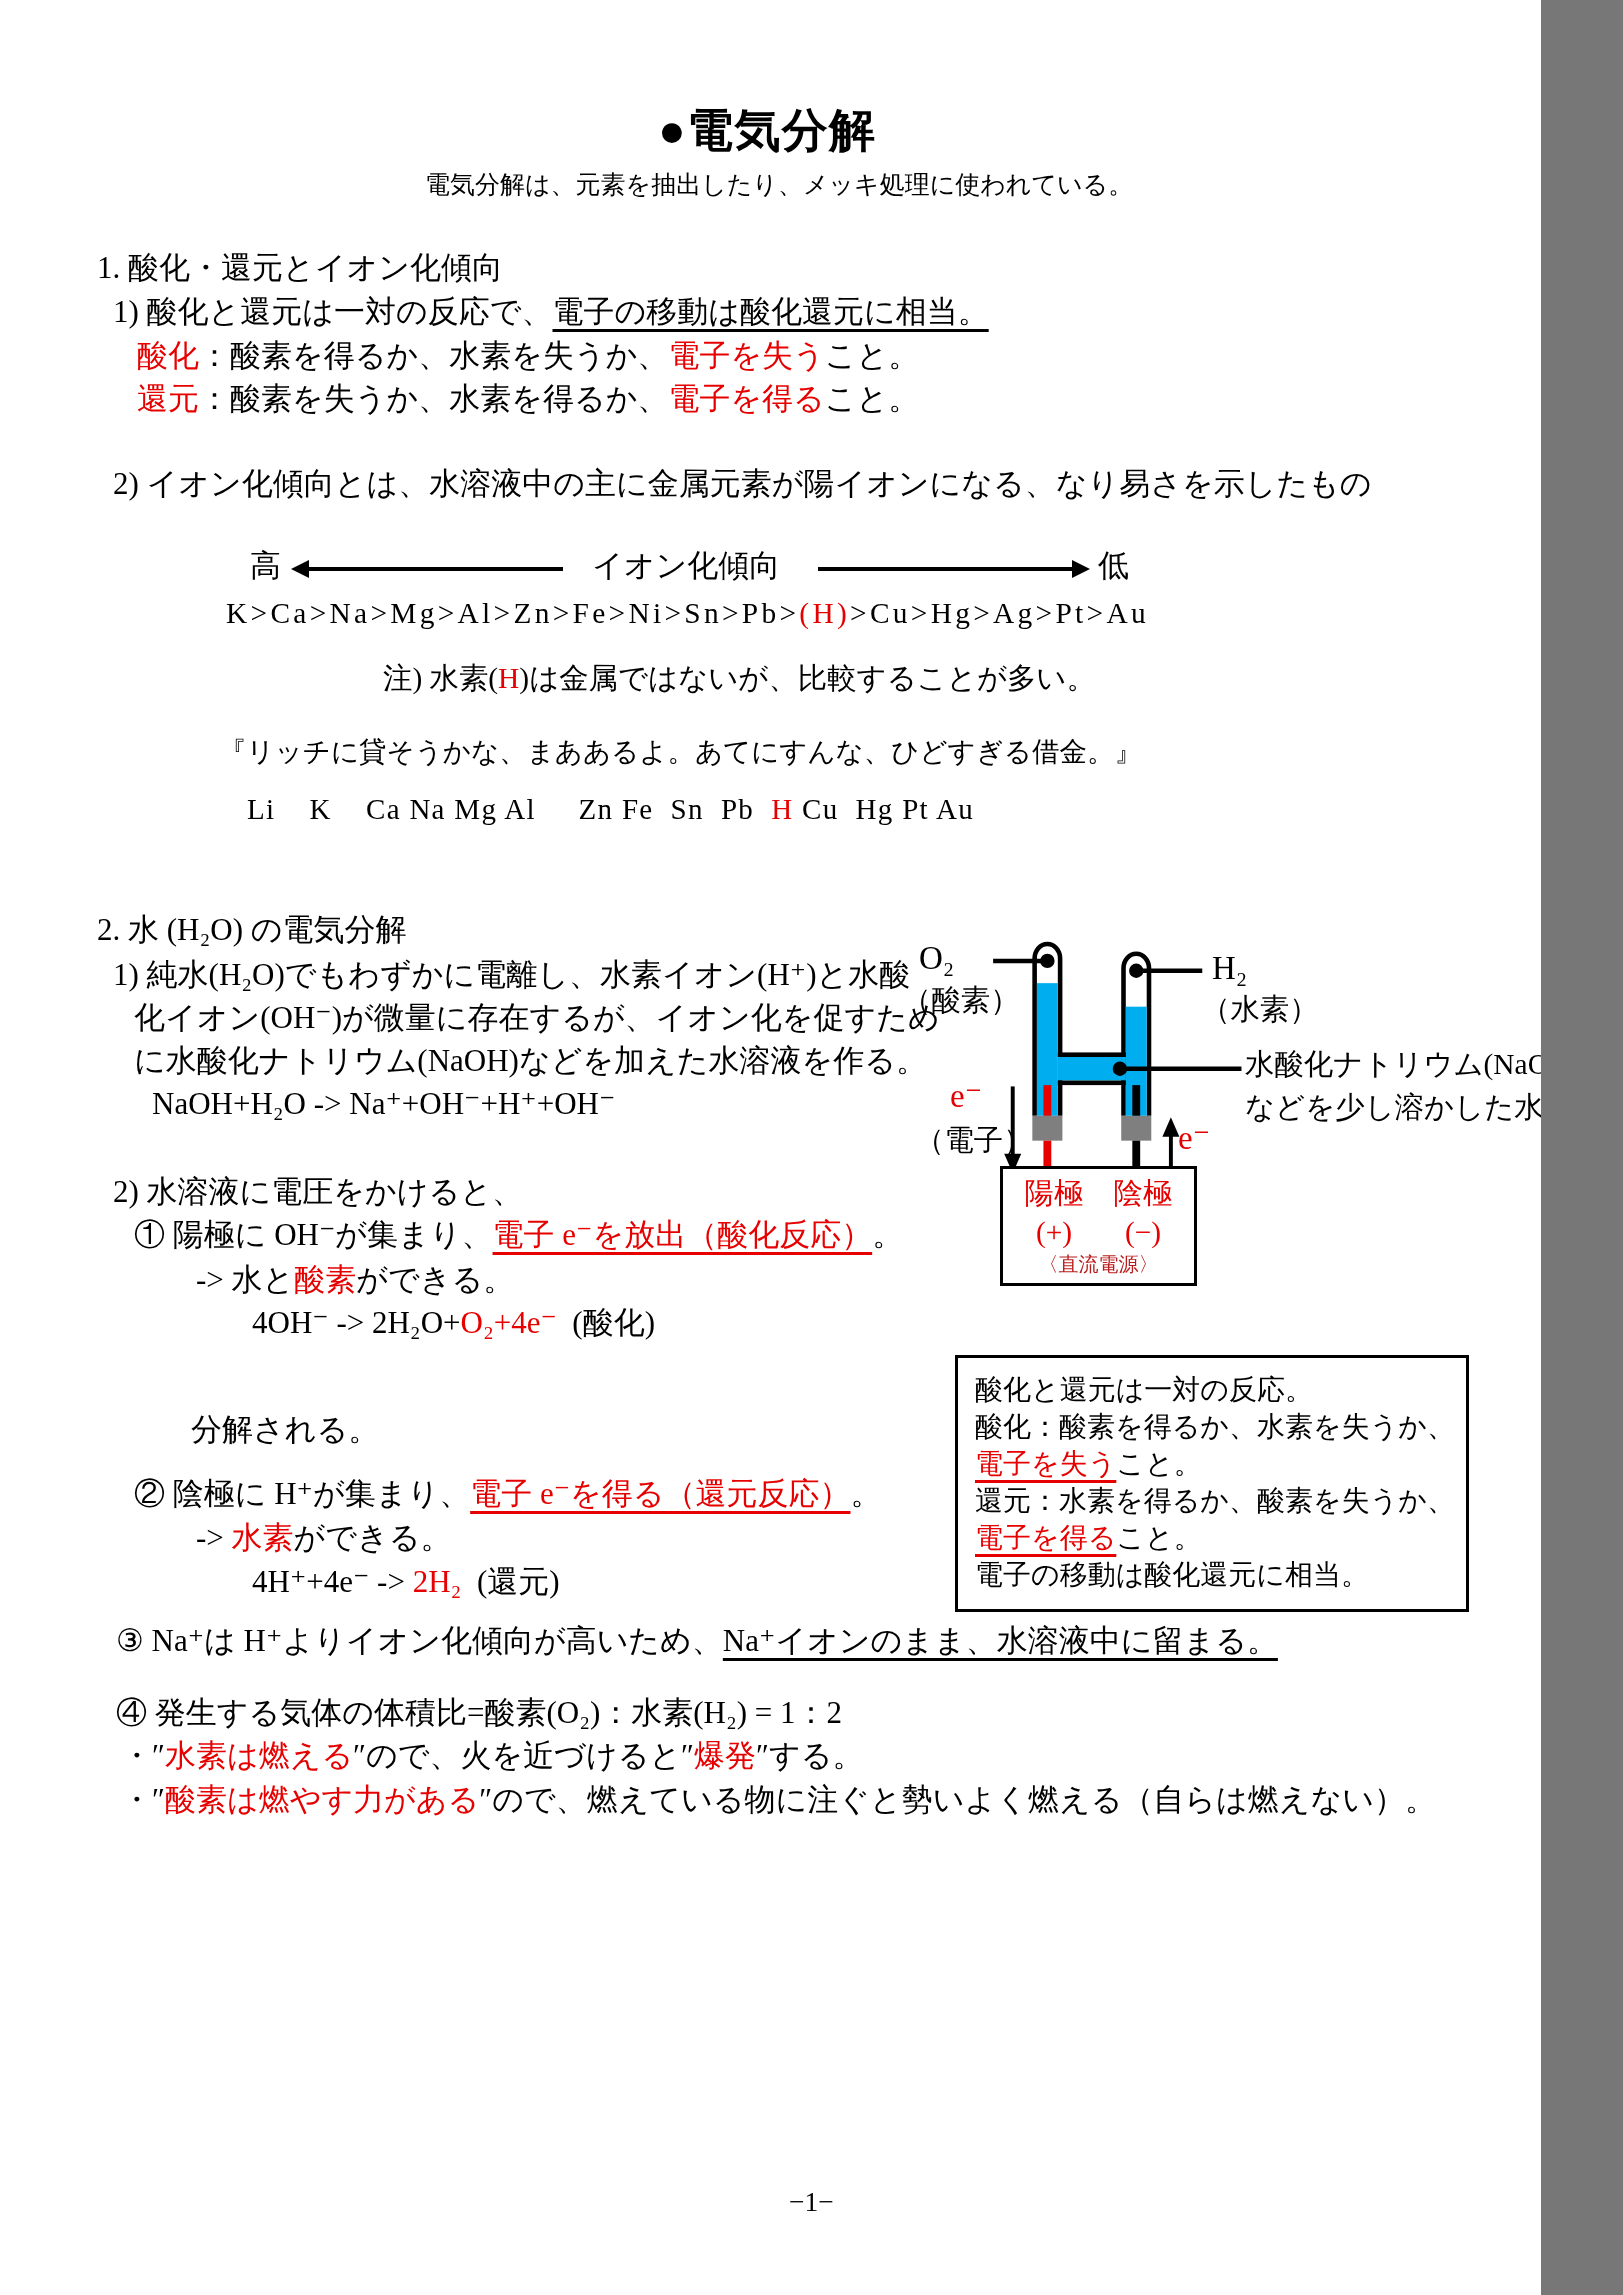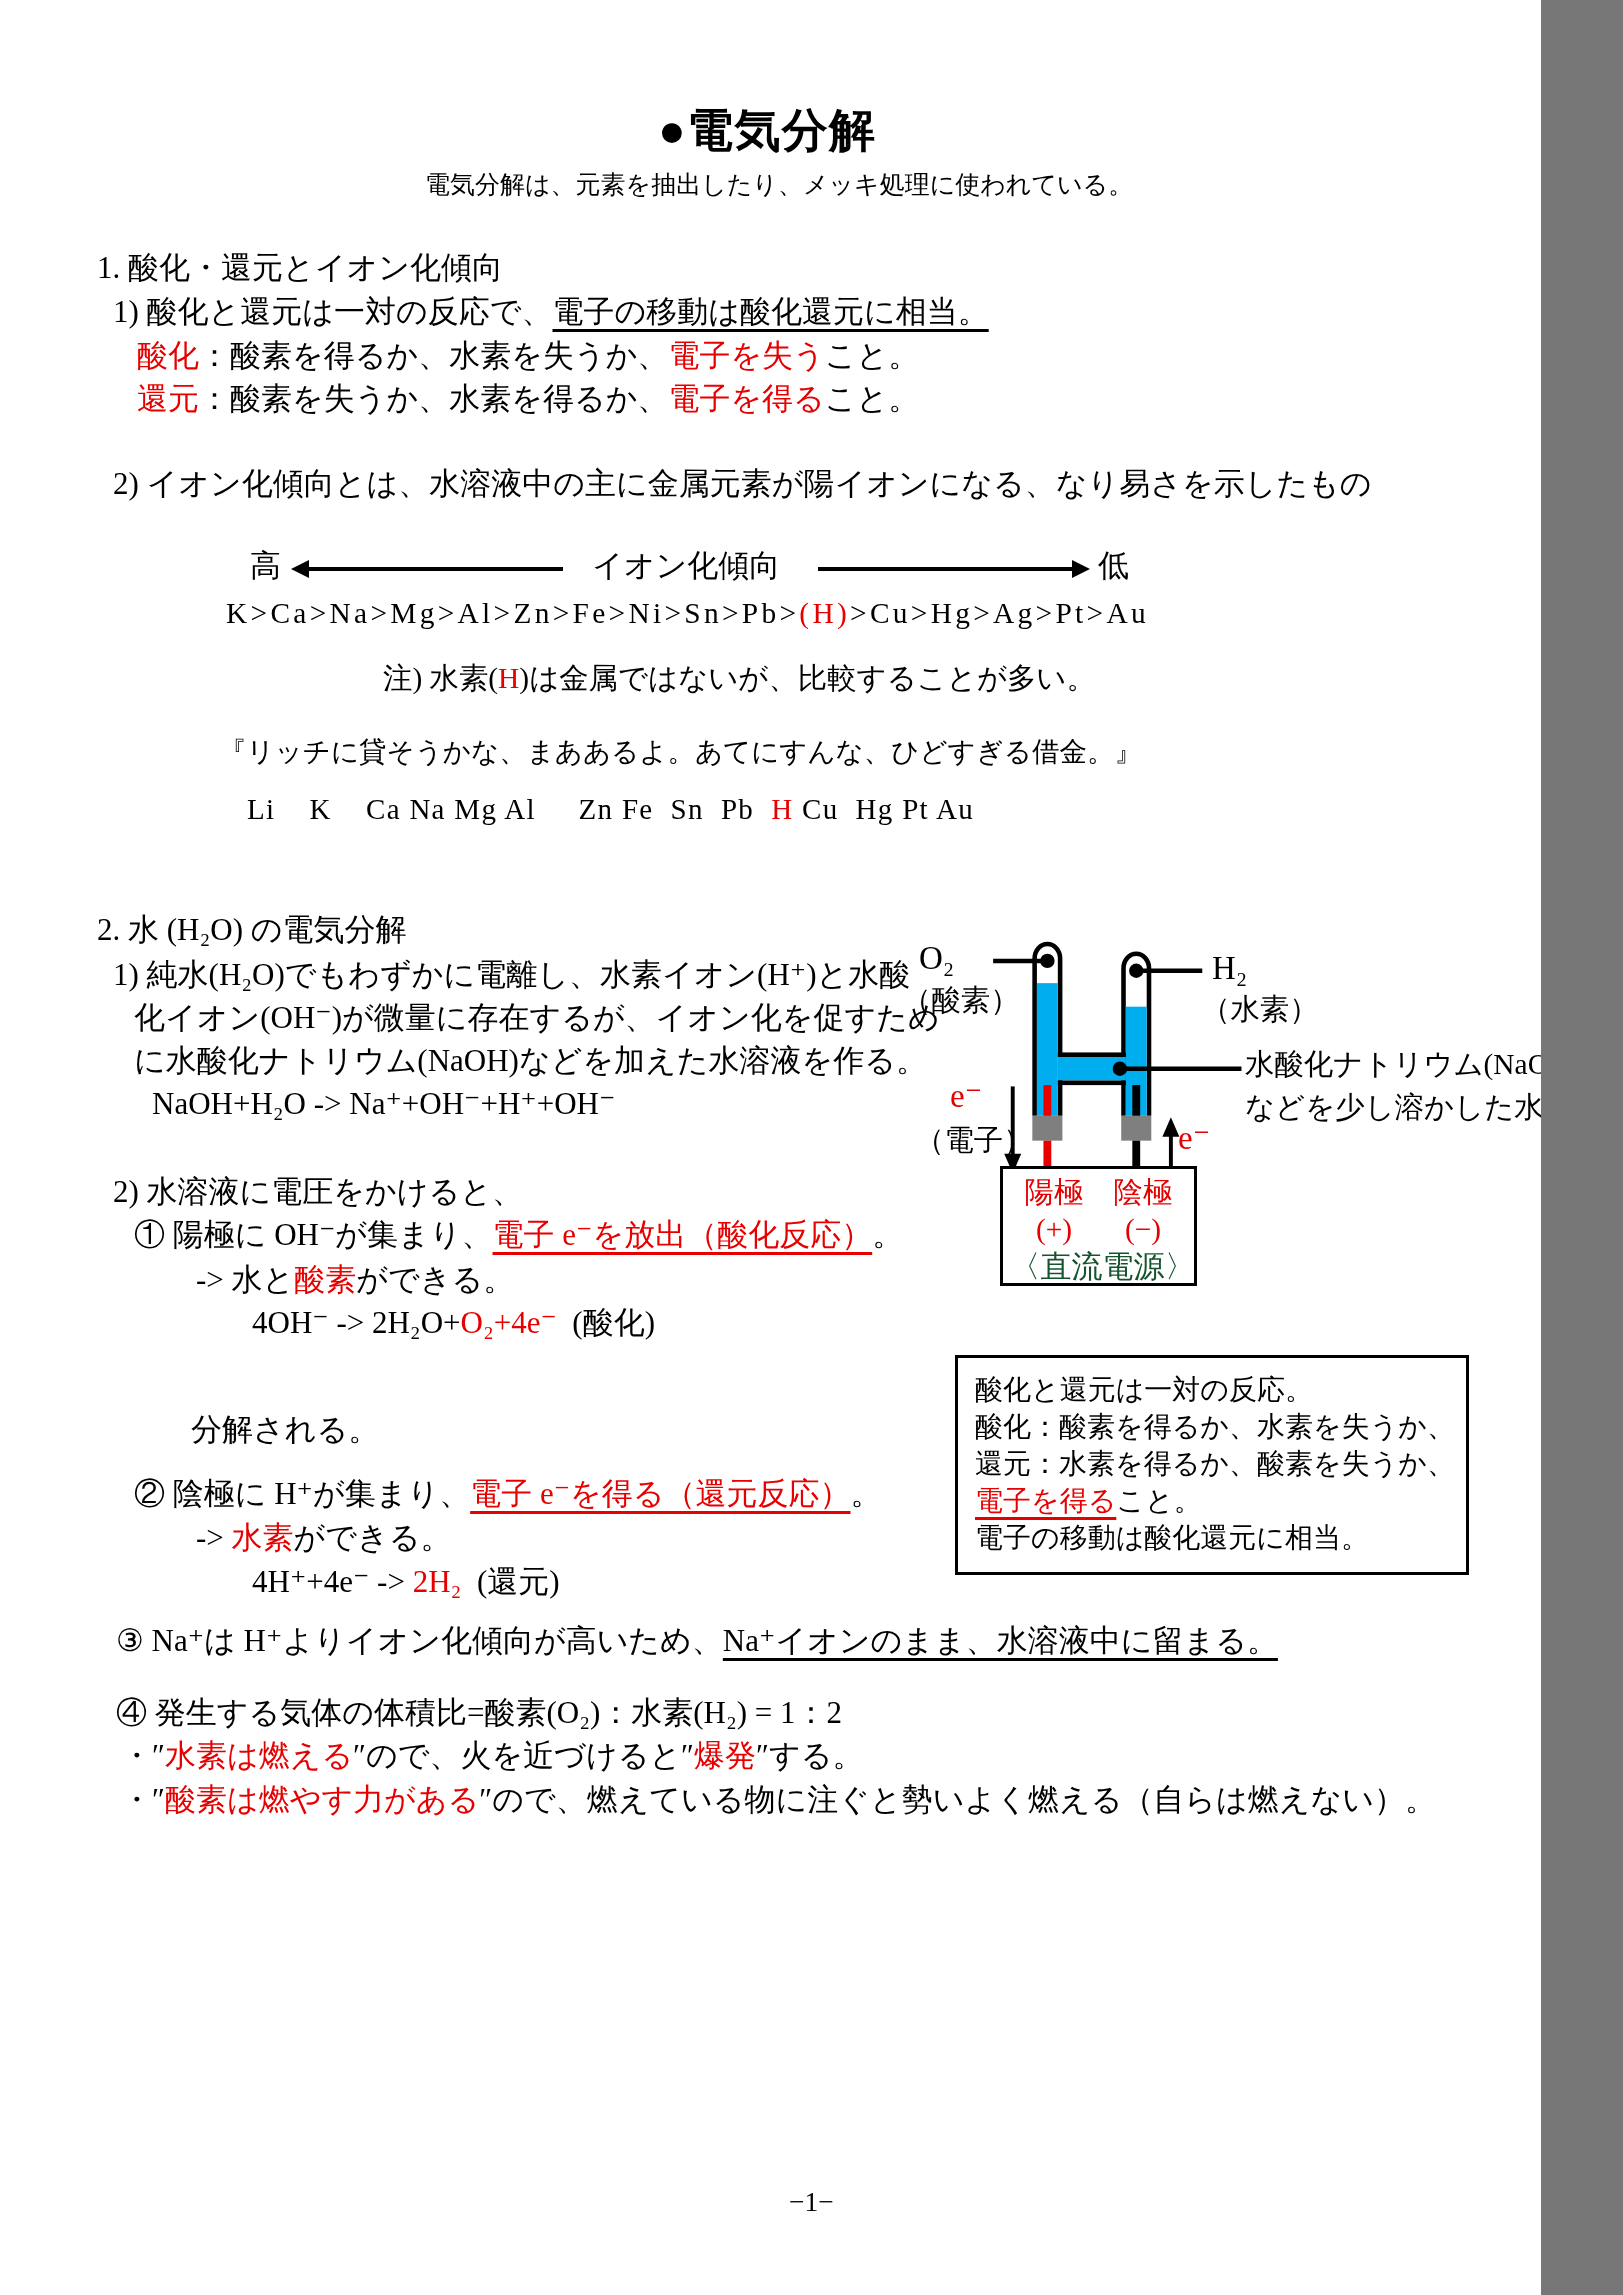--- a/index.html
+++ b/index.html
@@ -42,21 +42,21 @@
   }
   .apparatus{position:absolute;}
   .dlabel{position:absolute;font-size:29.4px;line-height:1.1;white-space:pre;}
   .dlabel.big{font-size:33px;}
   .power-box{
     position:absolute;border:3.9px solid #000;background:#fff;
     display:flex;flex-direction:column;justify-content:space-around;
     padding:3.9px 6.5px;
   }
   .power-row{display:flex;justify-content:space-around;font-size:29.4px;color:#e60000;}
-  .power-dc{text-align:center;font-size:31px;color:#14532d;white-space:pre;}
+  .power-dc{text-align:center;font-size:20px;color:#b91c1c;white-space:pre;}
   .summary-box{
     position:absolute;border:3.3px solid #000;background:#fff;
     padding:14.4px 17px;
   }
   .summary-box .sln{font-size:28px;line-height:1.32;white-space:pre;}
   .pagenum{position:absolute;font-size:27.5px;}
 </style>
 </head>
 <body>
 
@@ -149,20 +149,21 @@
     <div class="power-row">
       <span>(+)</span>
       <span>(−)</span>
     </div>
     <div class="power-dc">〈直流電源〉</div>
   </div>
 
   <div class="summary-box" style="left:955px;top:1355px;width:474px;">
     <div class="sln"><span class="c-k">酸化と還元は一対の反応。</span></div>
     <div class="sln"><span class="c-b">酸化</span><span class="c-k">：酸素を得るか、水素を失うか、</span></div>
+    <div class="sln"><span class="c-r u">電子を失う</span><span class="c-k">こと。</span></div>
     <div class="sln"><span class="c-b">還元</span><span class="c-k">：水素を得るか、酸素を失うか、</span></div>
     <div class="sln"><span class="c-r u">電子を得る</span><span class="c-k">こと。</span></div>
     <div class="sln"><span class="c-k">電子の移動は酸化還元に相当。</span></div>
   </div>
 
   <div class="pagenum" style="left:789px;top:2186px;">−1−</div>
 
 </div>
 
 

